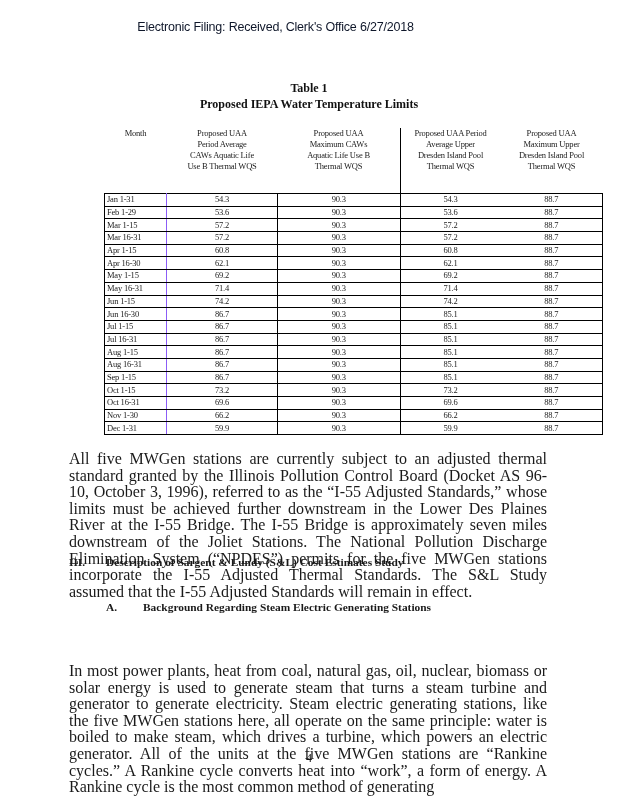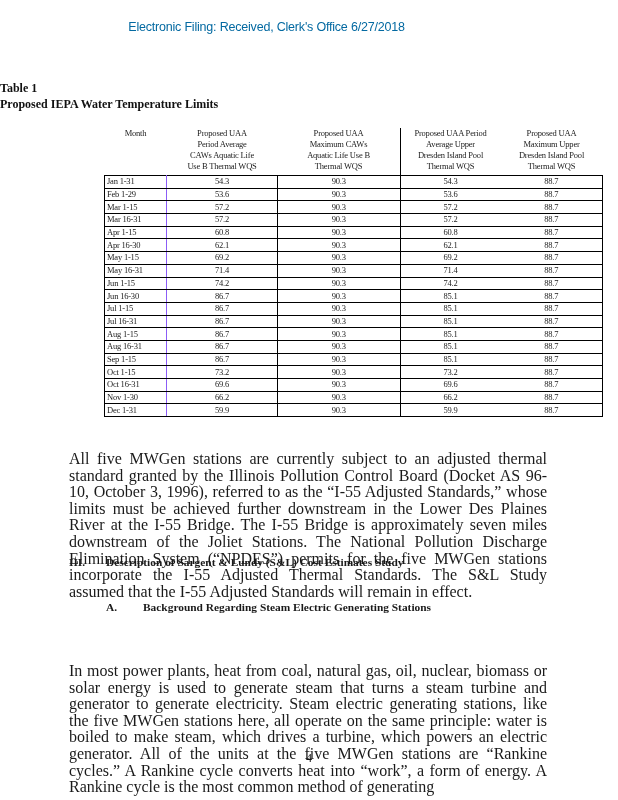--- a/index.html
+++ b/index.html
@@ -1,36 +1,36 @@
 <!DOCTYPE html>
 <html><head>
   <meta charset="utf-8">
   <style>
     html, body { margin: 0; padding: 0; background: #ffffff; }
     body {
       width: 618px; height: 800px; position: relative; overflow: hidden;
       color: #111; font-family: "Liberation Serif", serif;
     }
     .filing-header {
-      position: absolute; top: 20px; left: 8px; width: 517px; text-align: center;
-      font-family: "Liberation Sans", sans-serif; font-size: 12.5px; color: #0369a1;
+      position: absolute; top: 20px; left: 17px; width: 517px; text-align: center;
+      font-family: "Liberation Sans", sans-serif; font-size: 12.5px; color: #0f172a;
       letter-spacing: -0.2px;
     }
     .table-title {
-      position: absolute; top: 80px; left: 0; width: 618px; text-align: left;
+      position: absolute; top: 80px; left: 0; width: 618px; text-align: center;
       font-weight: bold; font-size: 12px; line-height: 16px;
     }
     .temp-table {
       position: absolute; top: 128px; left: 104px;
       border-collapse: collapse; font-size: 8.5px; color: #222;
       letter-spacing: -0.2px;
     }
     .temp-table th {
       font-weight: normal; line-height: 11px; vertical-align: top;
-      padding: 0 2px 3px 2px; text-align: center;
+      padding: 0 2px 21px 2px; text-align: center;
     }
     .temp-table th.month-h { width: 58px; }
     .temp-table th.c1 { width: 107px; }
     .temp-table th.c2 { width: 118px; }
     .temp-table th.c3 { width: 96px; margin-left: 40px; }
     .temp-table th.c4 { width: 98px; }
     .temp-table thead tr { border-bottom: 1px solid #000; }
     .temp-table td {
       height: 11.7px; line-height: 11px; padding: 0 2px; text-align: center;
       border-bottom: 1px solid #000;

